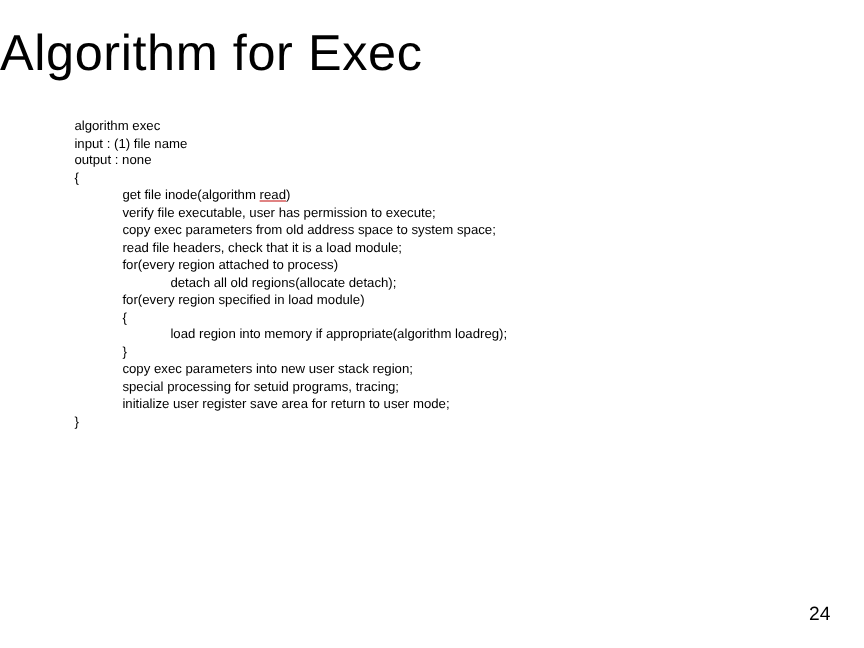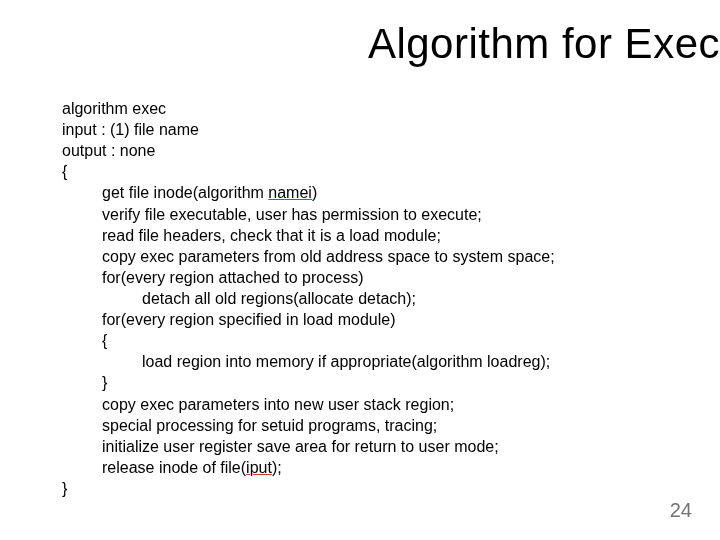--- a/index.html
+++ b/index.html
@@ -16,75 +16,74 @@
     position: relative;
     width: 720px;
     height: 540px;
     box-sizing: border-box;
   }
   .title {
     position: absolute;
     top: 20px;
     left: 0;
     width: 720px;
-    text-align: right;
+    text-align: left;
     font-size: 42px;
     font-weight: 300;
     letter-spacing: 0.5px;
   }
   .body {
     position: absolute;
     top: 98px;
     left: 62px;
     width: 600px;
-    font-size: 16px;
+    font-size: 11px;
     line-height: 1.32;
     font-weight: 400;
   }
   .body .line {
     white-space: pre;
   }
   .ind1 { padding-left: 40px; }
   .ind2 { padding-left: 80px; }
   .underline {
     text-decoration: underline;
     text-decoration-color: #cc3333;
     text-decoration-thickness: 1px;
   }
   .pagenum {
     position: absolute;
     right: 28px;
     bottom: 18px;
-    font-size: 20px;
-    color: #737373;
+    font-size: 16px;
+    color: #000000;
   }
 </style>
 </head>
 <body>
 
 <div class="slide">
 
   <div class="title">Algorithm for Exec</div>
 
   <div class="body">
     <div class="line">algorithm exec</div>
     <div class="line">input : (1) file name</div>
     <div class="line">output : none</div>
     <div class="line">{</div>
-    <div class="line ind1"><span>get file inode(algorithm </span><span class="underline">namei</span><span>)</span></div>
+    <div class="line ind1"><span>get file inode(algorithm </span><span class="underline">read</span><span>)</span></div>
     <div class="line ind1">verify file executable, user has permission to execute;</div>
+    <div class="line ind1">copy exec parameters from old address space to system space;</div>
     <div class="line ind1">read file headers, check that it is a load module;</div>
-    <div class="line ind1">copy exec parameters from old address space to system space;</div>
     <div class="line ind1">for(every region attached to process)</div>
     <div class="line ind2">detach all old regions(allocate detach);</div>
     <div class="line ind1">for(every region specified in load module)</div>
     <div class="line ind1">{</div>
     <div class="line ind2">load region into memory if appropriate(algorithm loadreg);</div>
     <div class="line ind1">}</div>
     <div class="line ind1">copy exec parameters into new user stack region;</div>
     <div class="line ind1">special processing for setuid programs, tracing;</div>
     <div class="line ind1">initialize user register save area for return to user mode;</div>
-    <div class="line ind1"><span>release inode of file(</span><span class="underline">iput</span><span>);</span></div>
     <div class="line">}</div>
   </div>
 
   <div class="pagenum">24</div>
 </div>
 
 </body></html>

